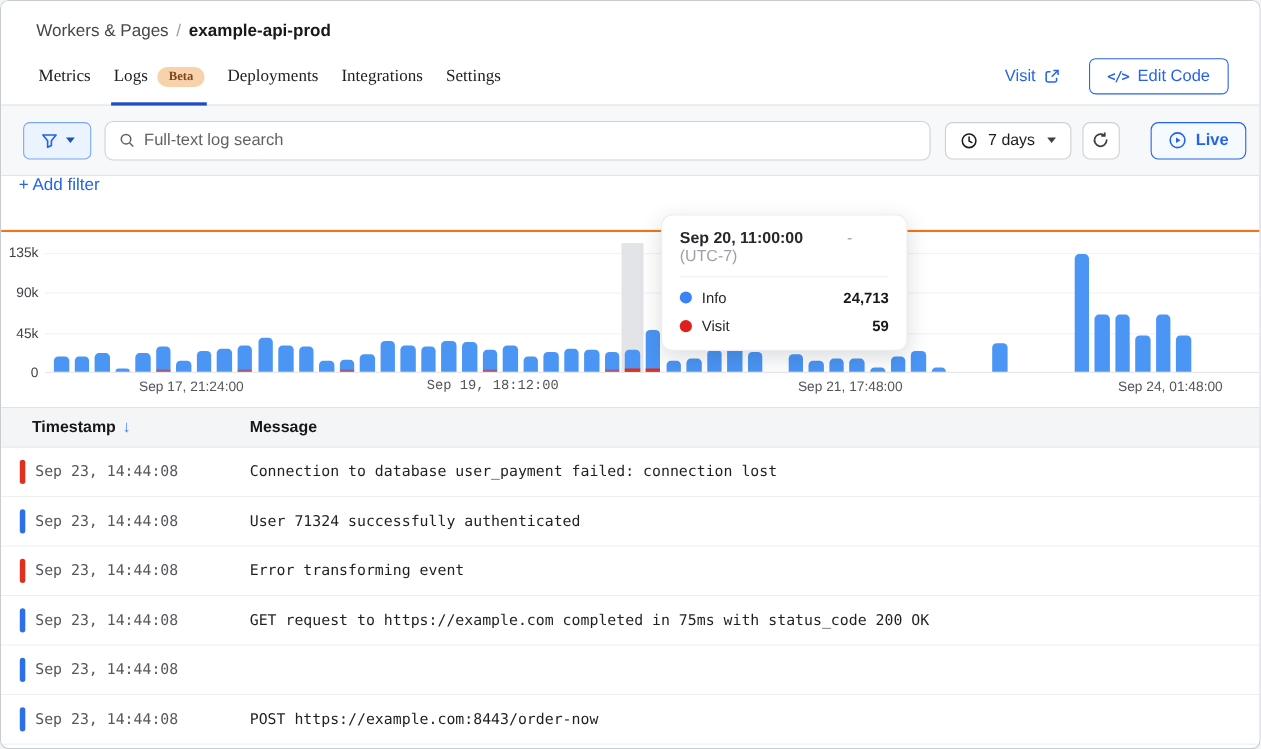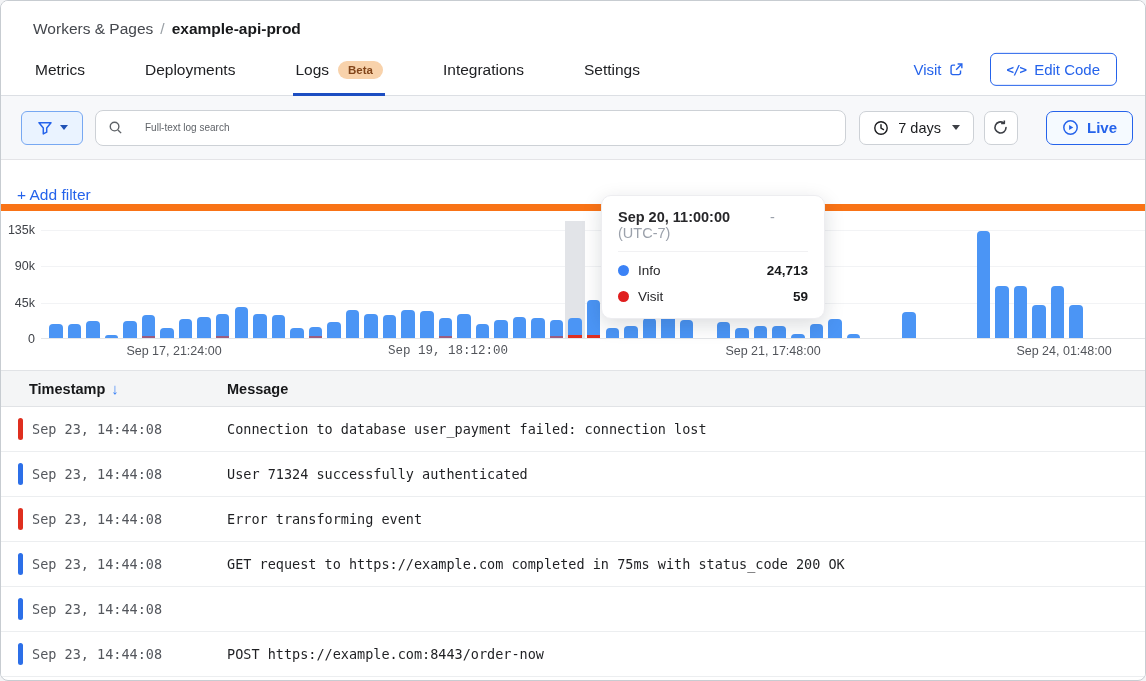--- a/index.html
+++ b/index.html
@@ -8,21 +8,21 @@
   .page { position:relative; width:1146px; height:681px; margin:0 auto; background:#fff;
           border:1px solid #c7ccd1; border-radius:8px; overflow:hidden; }
 
   
   .header { background:#fff; }
   .breadcrumb { padding:19px 32px 0; font-size:15.5px; color:#44474d; }
   .breadcrumb .sep { color:#9aa0a6; margin:0 7px; }
   .breadcrumb .current { color:#17181a; font-weight:700; }
   .tabbar { display:flex; align-items:flex-end; padding:0 28px 0 32px; margin-top:10px;
             border-bottom:1px solid #dcdfe4; position:relative; }
-  .tabs { display:flex; gap:56px; }
+  .tabs { display:flex; gap:17px;font-family:Liberation Serif, serif; }
   .tab { display:flex; align-items:center; gap:9px; padding:13px 2px 14px; font-size:15.5px;
          color:#202124; cursor:pointer; border-bottom:3px solid transparent; margin-bottom:-1px; }
   .tab.active { border-bottom-color:#1d4ec2; }
   .badge { background:#f8d2ab; color:#82451a; font-size:11.5px; font-weight:600;
            padding:3px 10px; border-radius:10px; }
   .header-actions { position:absolute; right:28px; top:50%; transform:translateY(-58%);
                     display:flex; align-items:center; gap:26px; }
   .visit-link { display:flex; align-items:center; gap:7px; color:#2563eb; font-size:15px; cursor:pointer; }
   .btn-edit { display:flex; align-items:center; gap:8px; border:1px solid #2563eb; color:#2563eb;
               background:#fff; font-size:15px; padding:7px 16px; border-radius:6px; cursor:pointer; }
@@ -30,34 +30,34 @@
 
   
   .toolbar { height:64px; background:#f7f8fa; border-bottom:1px solid #e4e4e7;
              display:flex; align-items:center; padding:0 12px 0 20px; }
   .filter-btn { width:62px; height:34px; background:#eaf3ff; border:1px solid #77a8f2; border-radius:6px;
                 display:flex; align-items:center; justify-content:center; gap:7px; cursor:pointer; }
   .caret { width:0; height:0; border-left:4.5px solid transparent; border-right:4.5px solid transparent;
            border-top:5.5px solid #1f51b5; }
   .searchbox { flex:1; height:36px; background:#fff; border:1px solid #cdd1d6; border-radius:8px;
                margin:0 13px 0 12px; display:flex; align-items:center; padding:0 12px; gap:8px; }
-  .searchbox input { border:none; outline:none; flex:1; font-size:10px; color:#18181b; background:transparent;
-                     font-family:"Liberation Sans",sans-serif;margin-left:14px; }
+  .searchbox input { border:none; outline:none; flex:1; font-size:15px; color:#18181b; background:transparent;
+                     font-family:"Liberation Sans",sans-serif; }
   .searchbox input::placeholder { color:#5f6368; }
   .range-btn { height:34px; padding:0 13px; background:#fff; border:1px solid #cdd1d6; border-radius:7px;
                display:flex; align-items:center; gap:9px; font-size:14.5px; color:#1b1c1f; cursor:pointer; }
   .range-btn .caret { border-top-color:#3c3f45; margin-left:2px; }
   .refresh-btn { width:34px; height:34px; margin-left:10px; background:#fff; border:1px solid #cdd1d6;
                  border-radius:7px; display:flex; align-items:center; justify-content:center; cursor:pointer; }
   .live-btn { height:34px; margin-left:28px; padding:0 15px; background:#f5faff; border:1px solid #2563eb;
               border-radius:7px; display:flex; align-items:center; gap:8px; color:#2563eb;
               font-size:15px; font-weight:600; cursor:pointer; }
 
   
-  .addfilter { height:51px; border-bottom:7px solid #f97316; display:flex; align-items:flex-end;
+  .addfilter { height:51px; border-bottom:2px solid #f97316; display:flex; align-items:flex-start;
                padding-left:16px; }
   .addfilter span { color:#2563eb; font-size:15.5px; cursor:pointer; }
 
   
   .chart { position:relative; height:159px; background:#fff; }
   .plot { position:absolute; left:40px; right:0; top:19px; height:109px; border-bottom:1px solid #e3e5e8; }
   .gridline { position:absolute; left:0; right:0; height:1px; background:#f2f3f5; }
   .ylabel { position:absolute; left:0; width:34px; text-align:right; font-size:12.5px; color:#3f4248; }
   .xlabel { position:absolute; top:133px; transform:translateX(-50%); font-size:12.5px; color:#52555b; white-space:nowrap; }
   .bar { position:absolute; bottom:0; width:13.5px; border-radius:4px 4px 0 0; z-index:2; cursor:pointer; }
@@ -96,26 +96,26 @@
 
   <div class="header">
     <div class="breadcrumb">
       <span>Workers &amp; Pages</span><span class="sep">/</span><span class="current">example-api-prod</span>
     </div>
     <div class="tabbar">
       <div class="tabs">
           <div class="tab">
             <span>Metrics</span>
           </div>
-          <div class="tab">
-            <span>Deployments</span>
-          </div>
           <div class="tab active">
             <span>Logs</span>
             <span class="badge">Beta</span>
+          </div>
+          <div class="tab">
+            <span>Deployments</span>
           </div>
           <div class="tab">
             <span>Integrations</span>
           </div>
           <div class="tab">
             <span>Settings</span>
           </div>
         </div>
       <div class="header-actions">
         <span class="visit-link">

